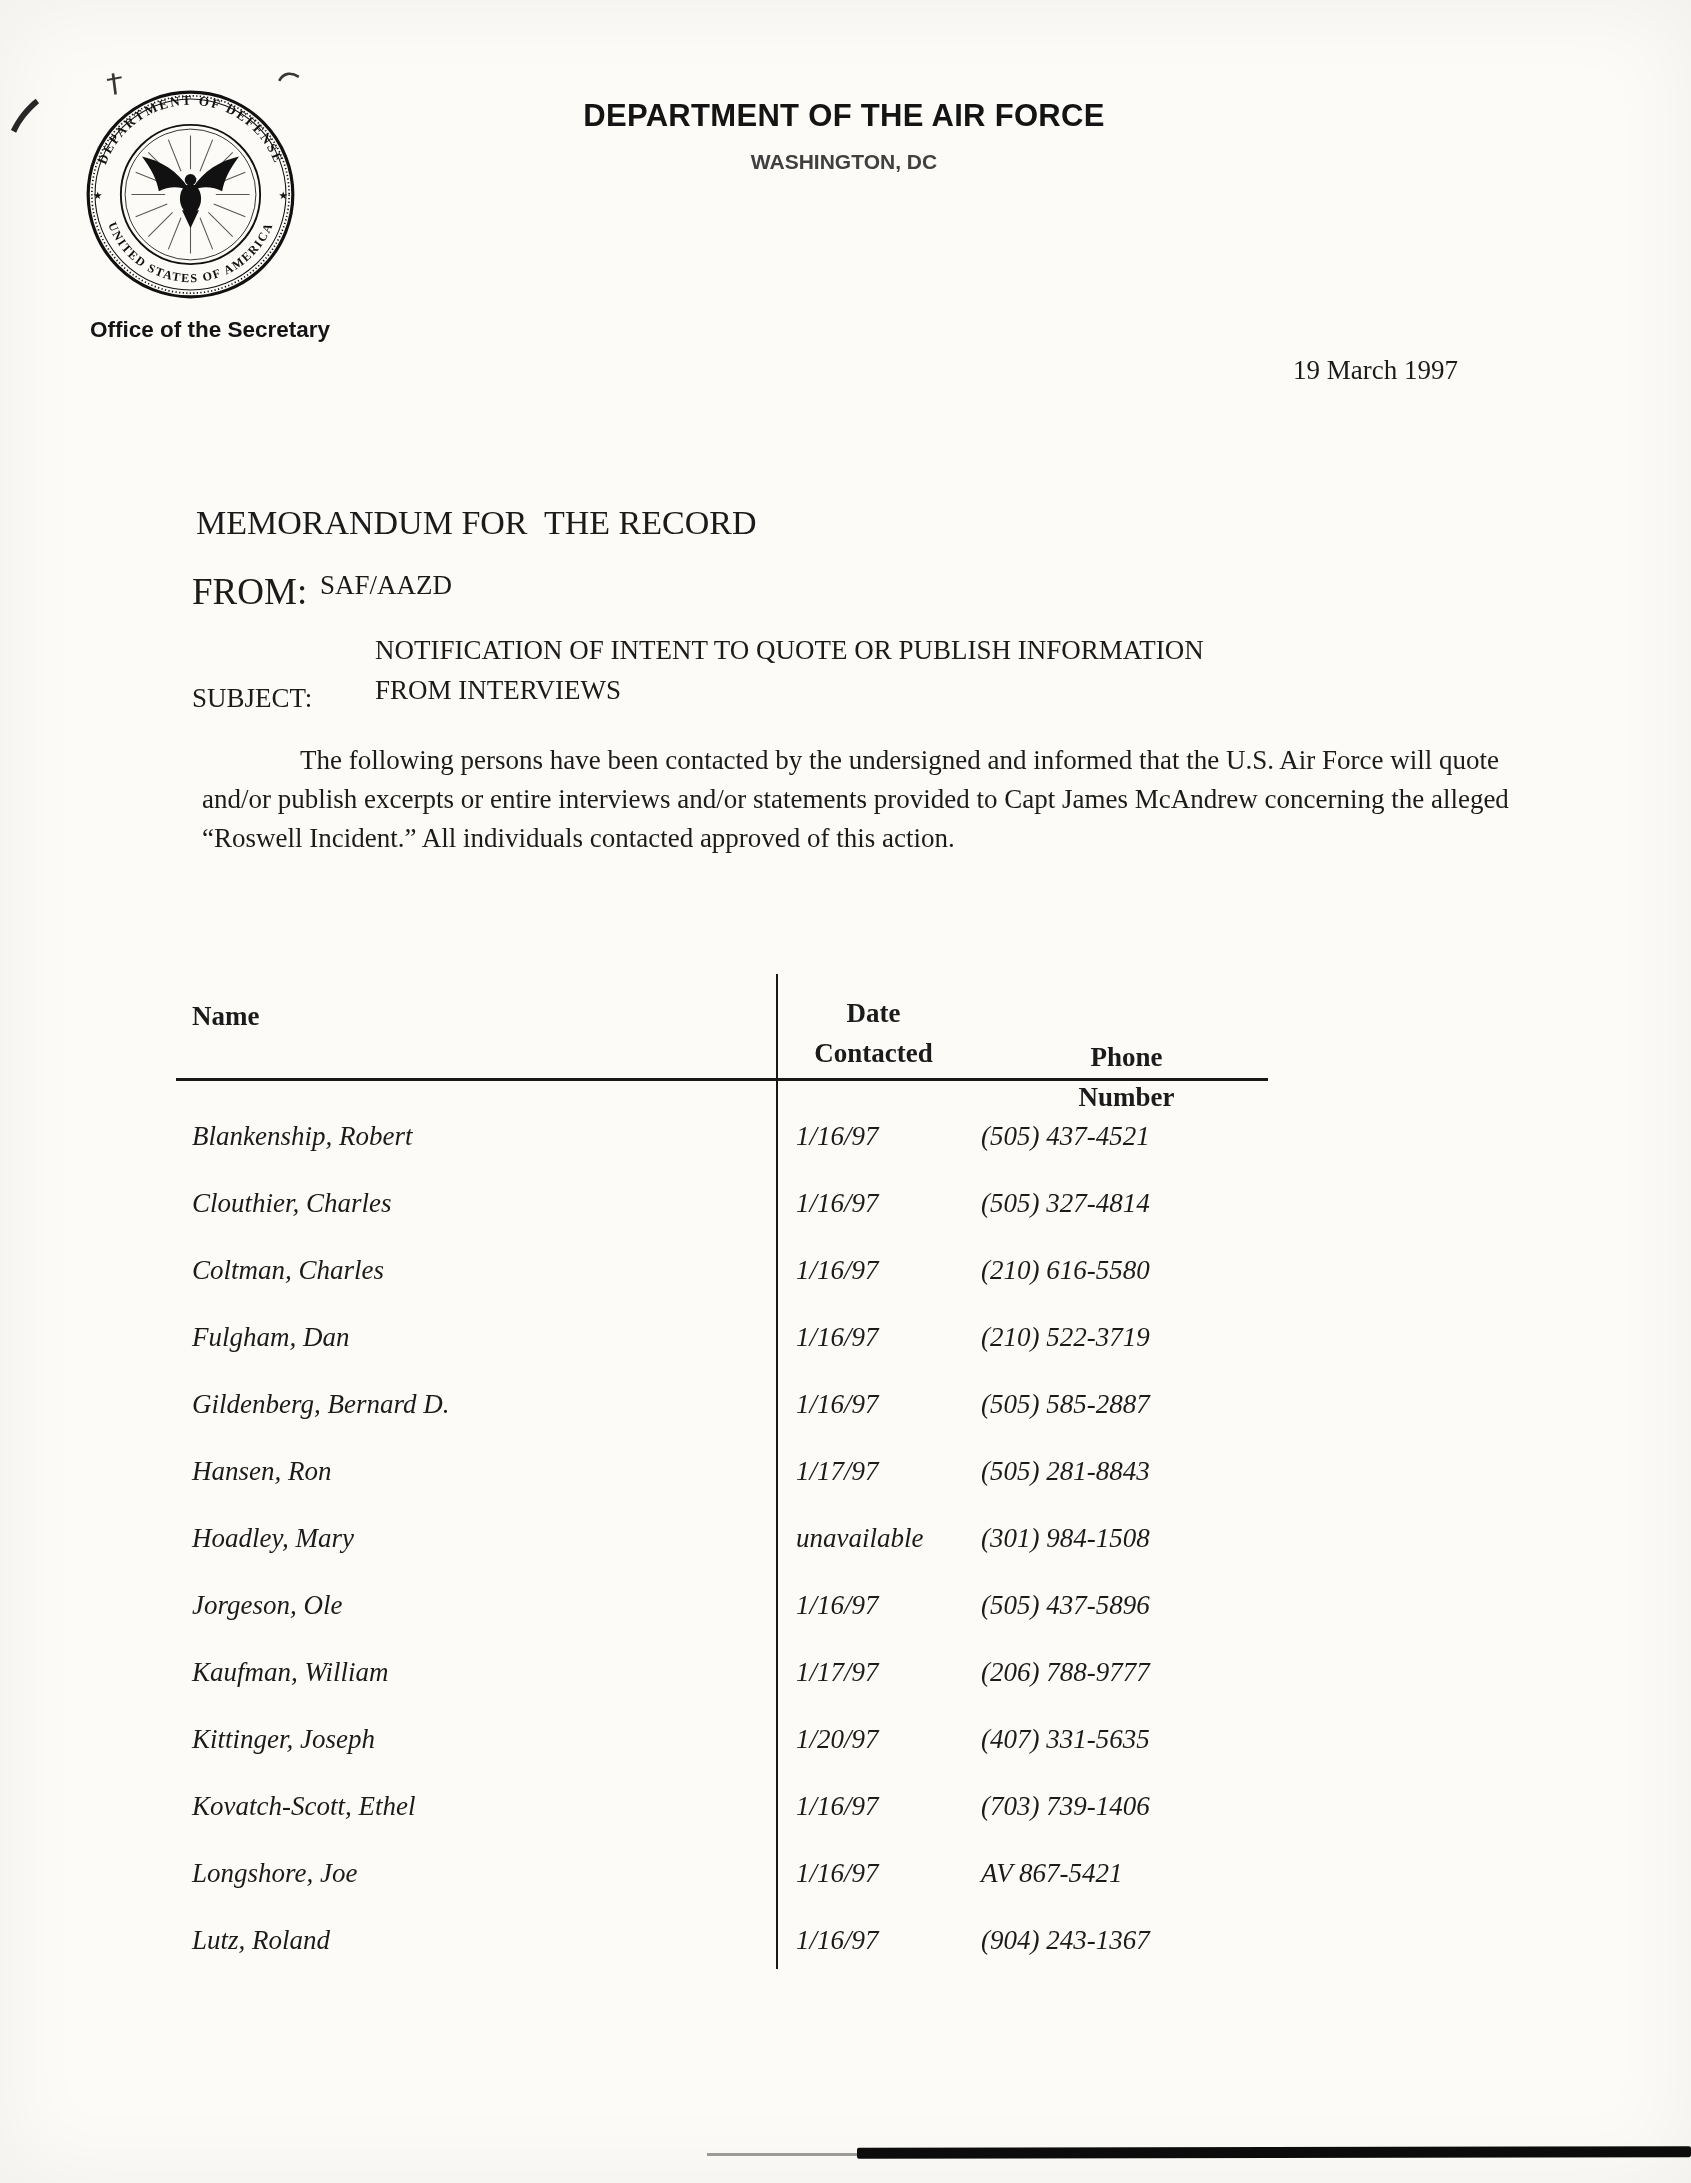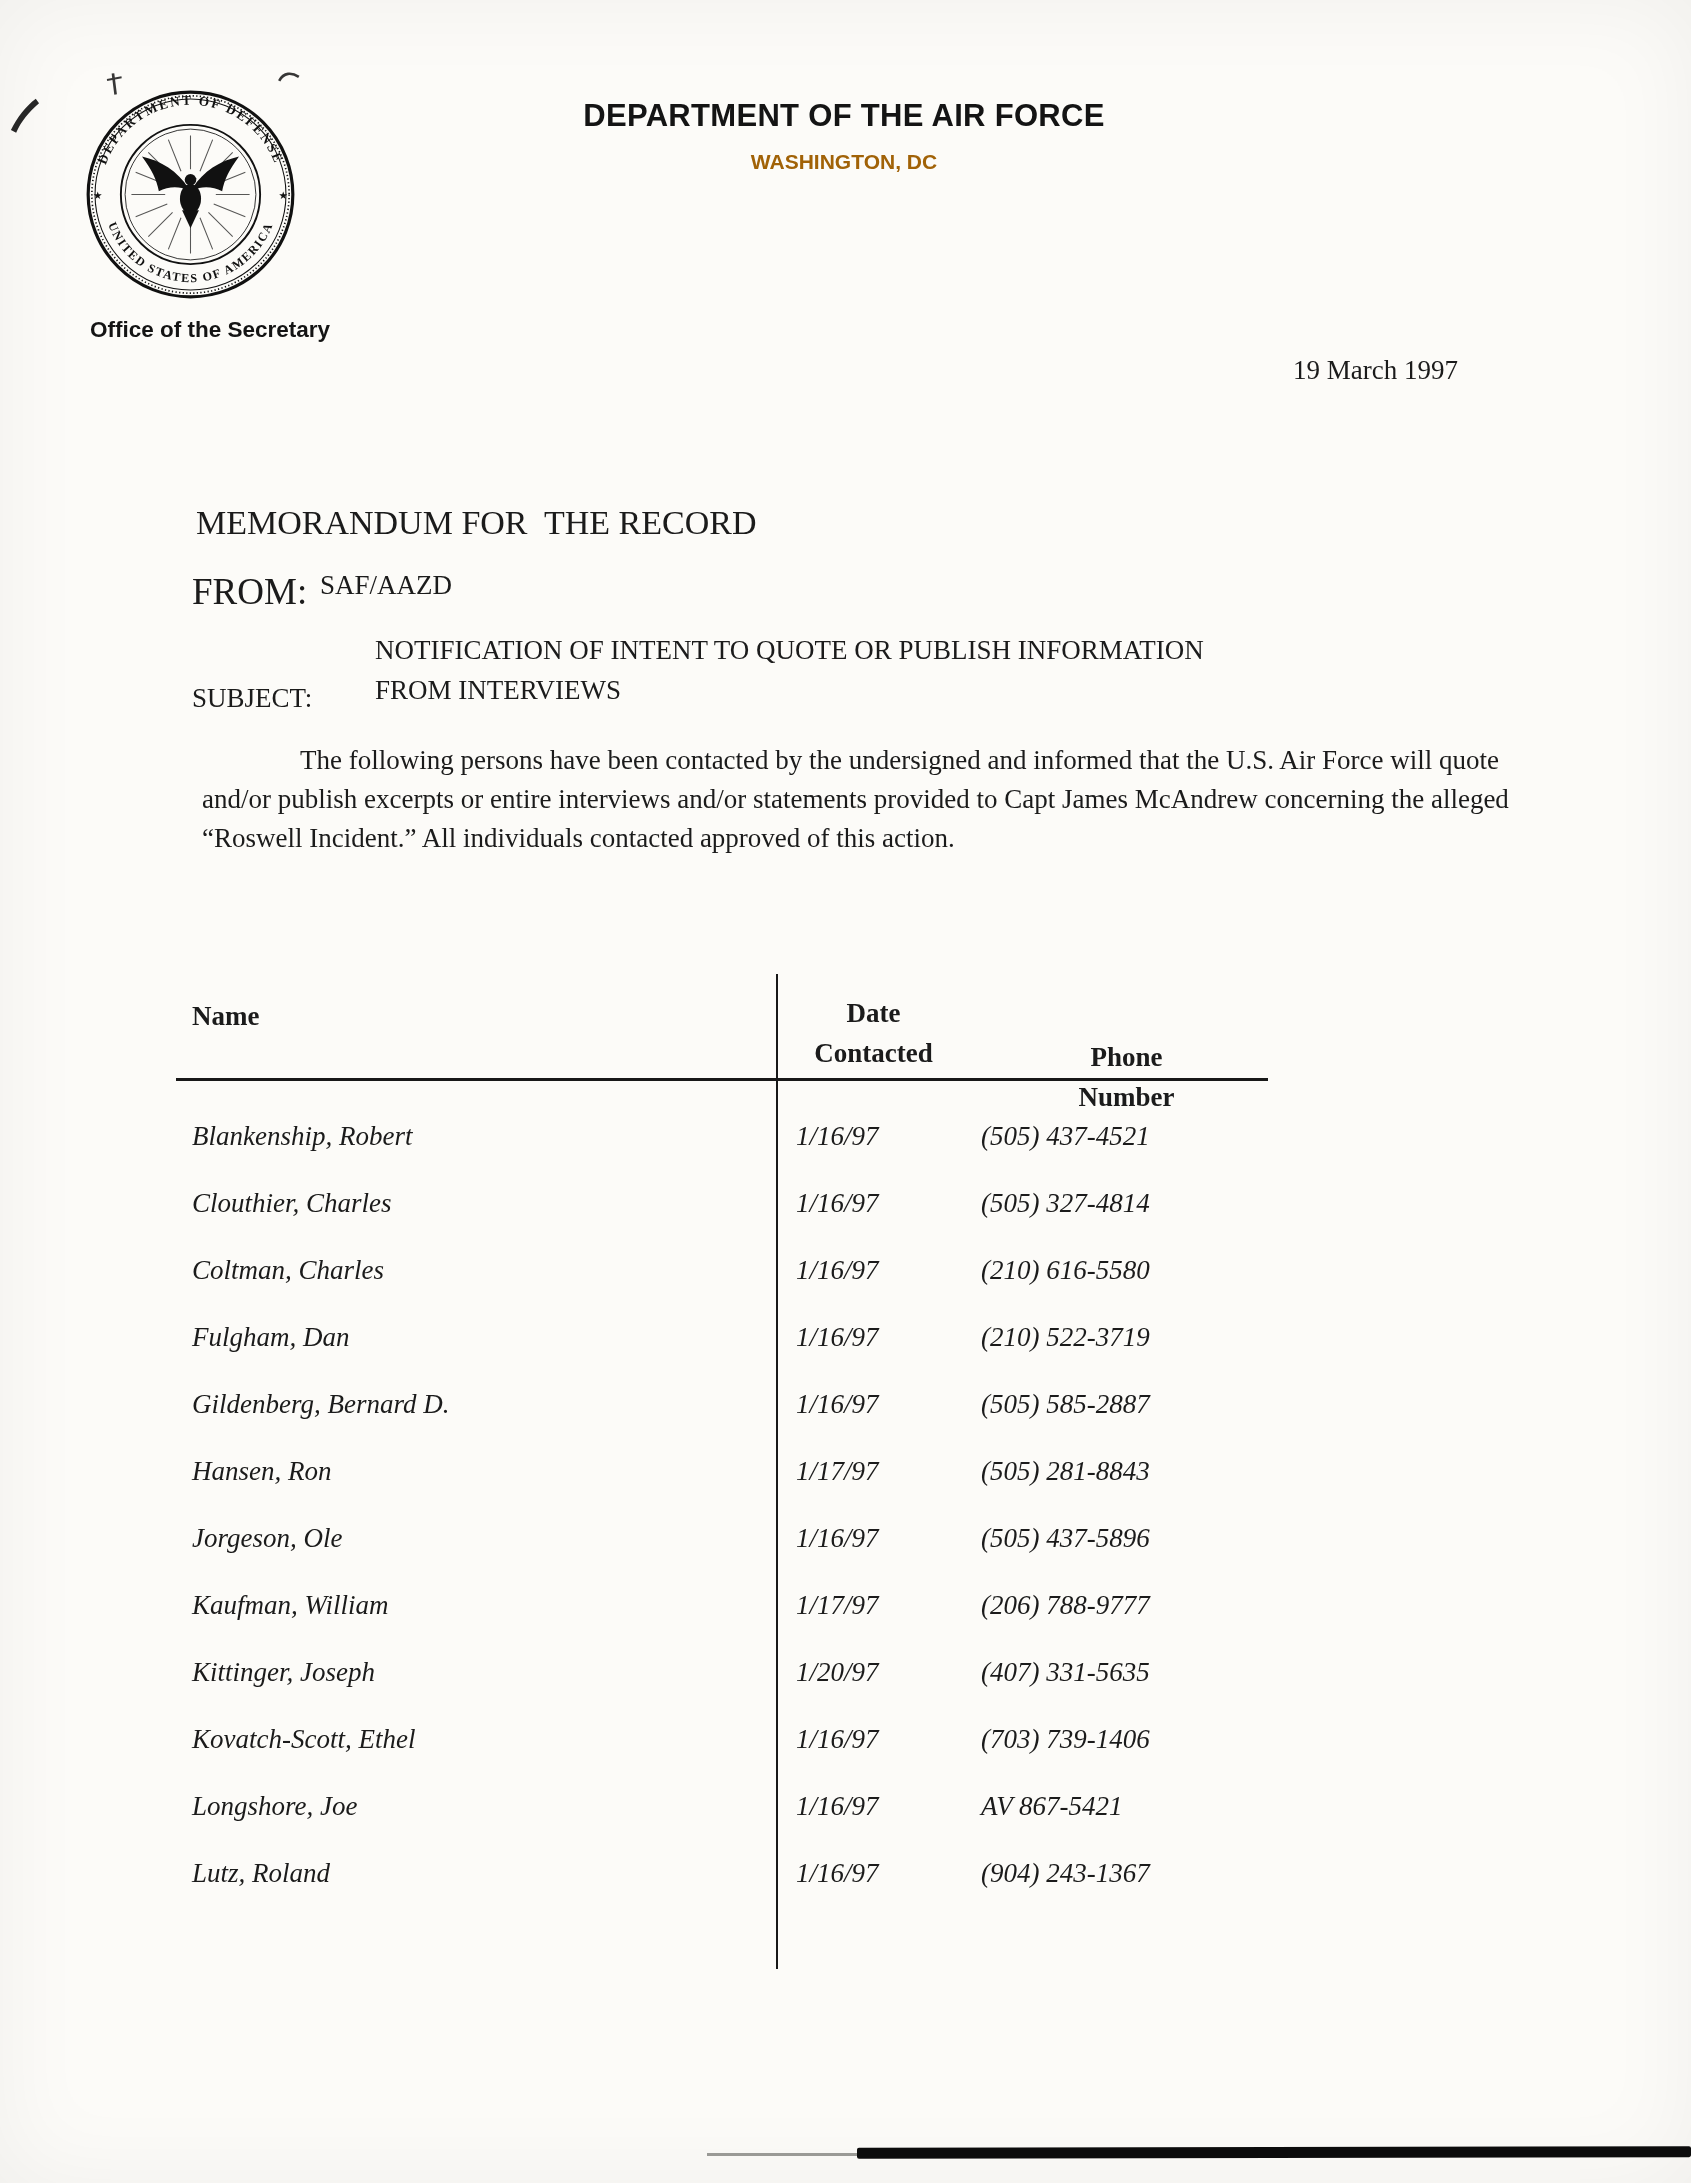--- a/index.html
+++ b/index.html
@@ -17,21 +17,21 @@
   
   .seal { left:85px; top:89px; width:211px; height:211px; }
   .dept {
     left:380px; top:98px; width:928px; text-align:center;
     font-family:"Liberation Sans", sans-serif; font-weight:bold;
     font-size:31px; letter-spacing:0.3px; color:#141414;
   }
   .loc {
     left:380px; top:150px; width:928px; text-align:center;
     font-family:"Liberation Sans", sans-serif; font-weight:bold;
-    font-size:21px; color:#a16207;
+    font-size:21px; color:#404040;
   }
   .office {
     left:90px; top:317px;
     font-family:"Liberation Sans", sans-serif; font-weight:bold;
     font-size:22.5px; color:#141414;
   }
   .memo-date { left:1293px; top:355px; font-size:27px; }
 
   
   .memo-title { left:196px; top:504px; font-size:34px; white-space:pre-wrap; }
@@ -158,20 +158,25 @@
       <div class="cell c-name">Gildenberg, Bernard D.</div>
       <div class="cell c-date">1/16/97</div>
       <div class="cell c-phone">(505) 585-2887</div>
     </div>
     <div class="trow">
       <div class="cell c-name">Hansen, Ron</div>
       <div class="cell c-date">1/17/97</div>
       <div class="cell c-phone">(505) 281-8843</div>
     </div>
     <div class="trow">
+      <div class="cell c-name">Hoadley, Mary</div>
+      <div class="cell c-date">unavailable</div>
+      <div class="cell c-phone">(301) 984-1508</div>
+    </div>
+    <div class="trow">
       <div class="cell c-name">Jorgeson, Ole</div>
       <div class="cell c-date">1/16/97</div>
       <div class="cell c-phone">(505) 437-5896</div>
     </div>
     <div class="trow">
       <div class="cell c-name">Kaufman, William</div>
       <div class="cell c-date">1/17/97</div>
       <div class="cell c-phone">(206) 788-9777</div>
     </div>
     <div class="trow">

